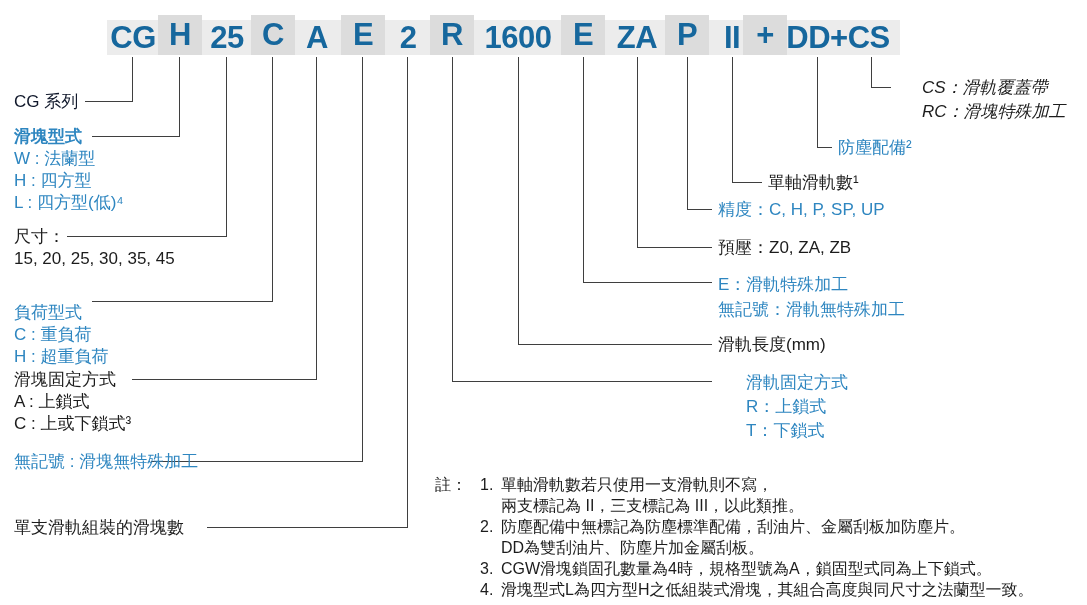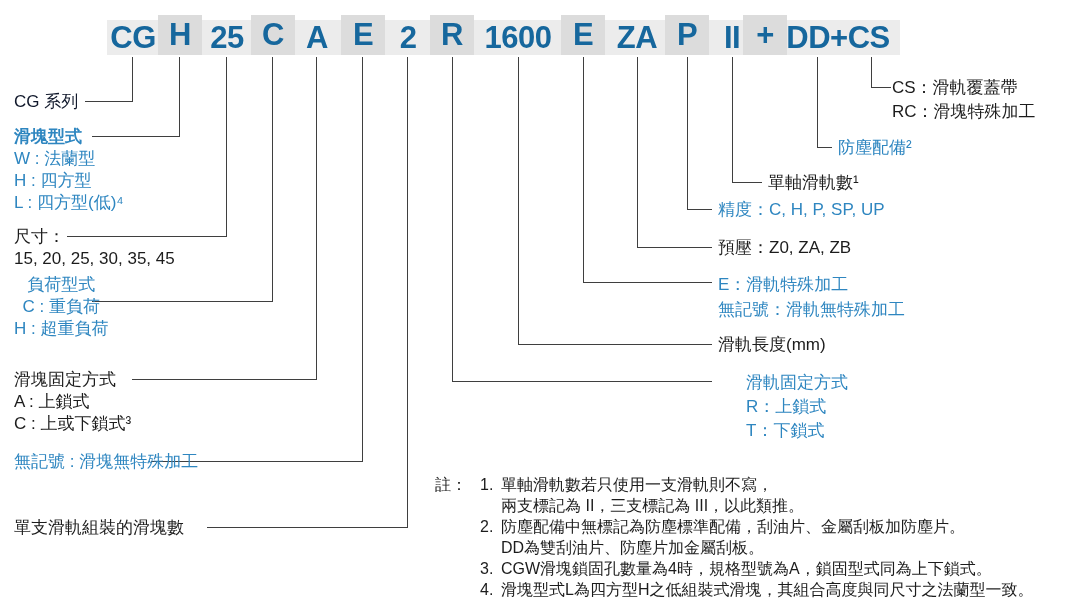--- a/index.html
+++ b/index.html
@@ -101,37 +101,37 @@
     <div class="label-group" style="left: 14px; top: 126px;">
       <div class="label-line" style="line-height: 22px; color: rgb(46, 134, 192); font-weight: bold;">滑塊型式</div>
       <div class="label-line" style="line-height: 22px; color: rgb(46, 134, 192);">W : 法蘭型</div>
       <div class="label-line" style="line-height: 22px; color: rgb(46, 134, 192);">H : 四方型</div>
       <div class="label-line" style="line-height: 22px; color: rgb(46, 134, 192);">L : 四方型(低)⁴</div>
     </div>
     <div class="label-group" style="left: 14px; top: 226px;">
       <div class="label-line" style="line-height: 22px; color: rgb(28, 28, 28);">尺寸：</div>
       <div class="label-line" style="line-height: 22px; color: rgb(28, 28, 28);">15, 20, 25, 30, 35, 45</div>
     </div>
-    <div class="label-group" style="left: 14px; top: 274px; text-align: center;">
+    <div class="label-group" style="left: 14px; top: 302px;">
       <div class="label-line" style="line-height: 22px; color: rgb(46, 134, 192);">負荷型式</div>
       <div class="label-line" style="line-height: 22px; color: rgb(46, 134, 192);">C : 重負荷</div>
       <div class="label-line" style="line-height: 22px; color: rgb(46, 134, 192);">H : 超重負荷</div>
     </div>
     <div class="label-group" style="left: 14px; top: 369px;">
       <div class="label-line" style="line-height: 22px; color: rgb(28, 28, 28);">滑塊固定方式</div>
       <div class="label-line" style="line-height: 22px; color: rgb(28, 28, 28);">A : 上鎖式</div>
       <div class="label-line" style="line-height: 22px; color: rgb(28, 28, 28);">C : 上或下鎖式³</div>
     </div>
     <div class="label-group" style="left: 14px; top: 451px;">
       <div class="label-line" style="line-height: 22px; color: rgb(46, 134, 192);">無記號 : 滑塊無特殊加工</div>
     </div>
     <div class="label-group" style="left: 14px; top: 517px;">
       <div class="label-line" style="line-height: 22px; color: rgb(28, 28, 28);">單支滑軌組裝的滑塊數</div>
     </div>
-    <div class="label-group" style="left: 892px; top: 76px;">
+    <div class="label-group" style="left: 922px; top: 76px; font-style: italic;">
       <div class="label-line" style="line-height: 24px; color: rgb(28, 28, 28);">CS：滑軌覆蓋帶</div>
       <div class="label-line" style="line-height: 24px; color: rgb(28, 28, 28);">RC：滑塊特殊加工</div>
     </div>
     <div class="label-group" style="left: 838px; top: 137px;">
       <div class="label-line" style="line-height: 22px; color: rgb(46, 134, 192);">防塵配備²</div>
     </div>
     <div class="label-group" style="left: 768px; top: 172px;">
       <div class="label-line" style="line-height: 22px; color: rgb(28, 28, 28);">單軸滑軌數¹</div>
     </div>
     <div class="label-group" style="left: 718px; top: 199px;">

